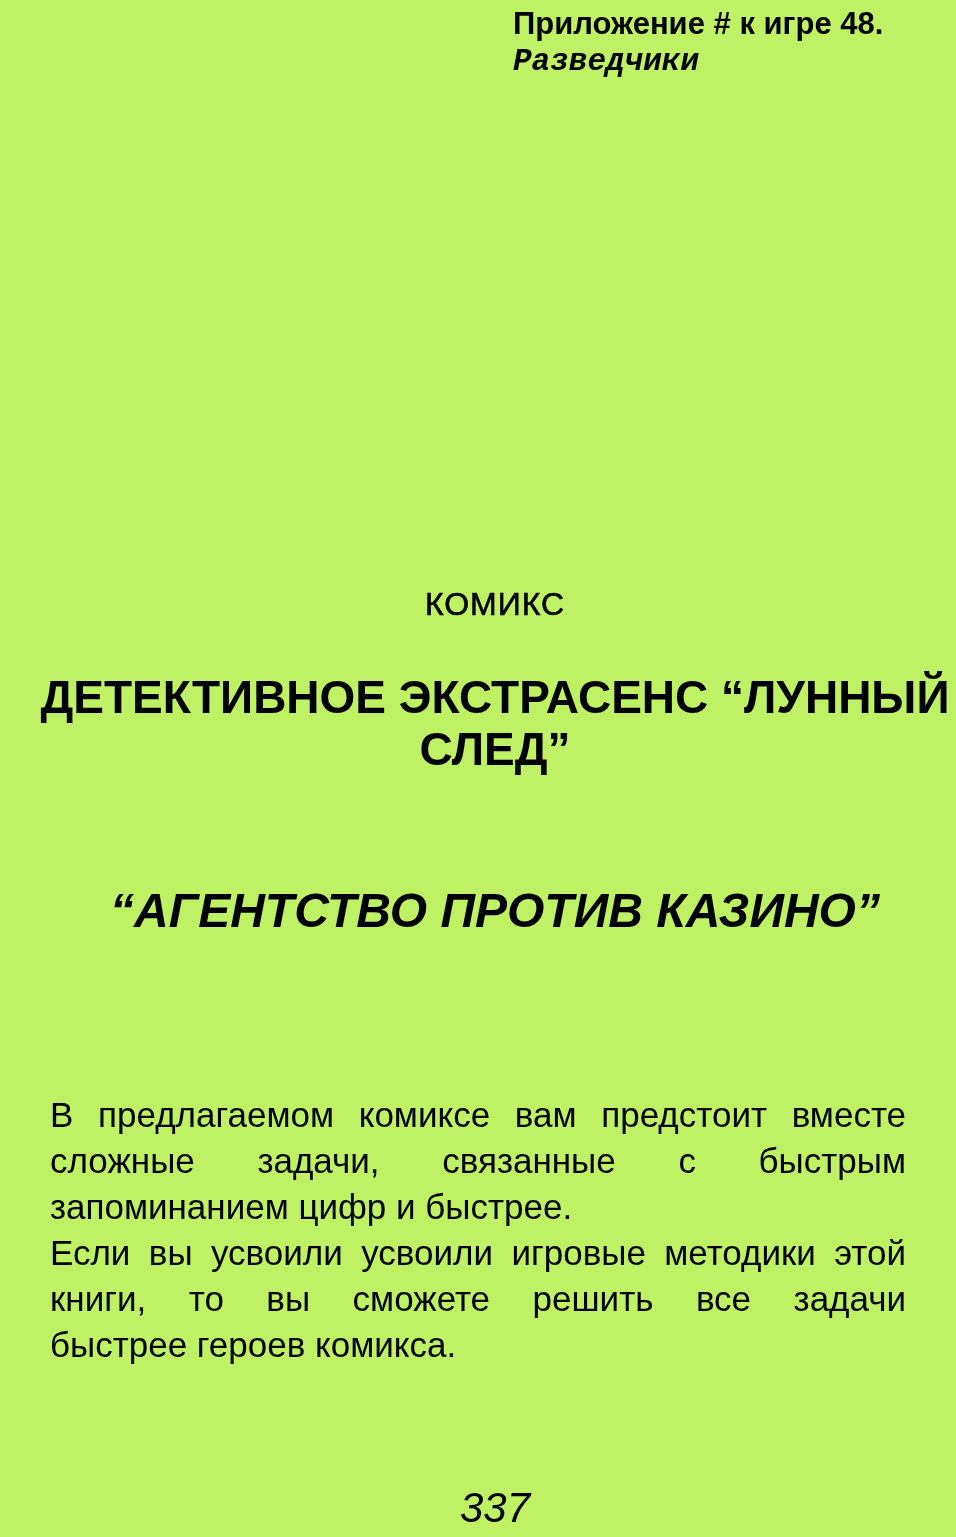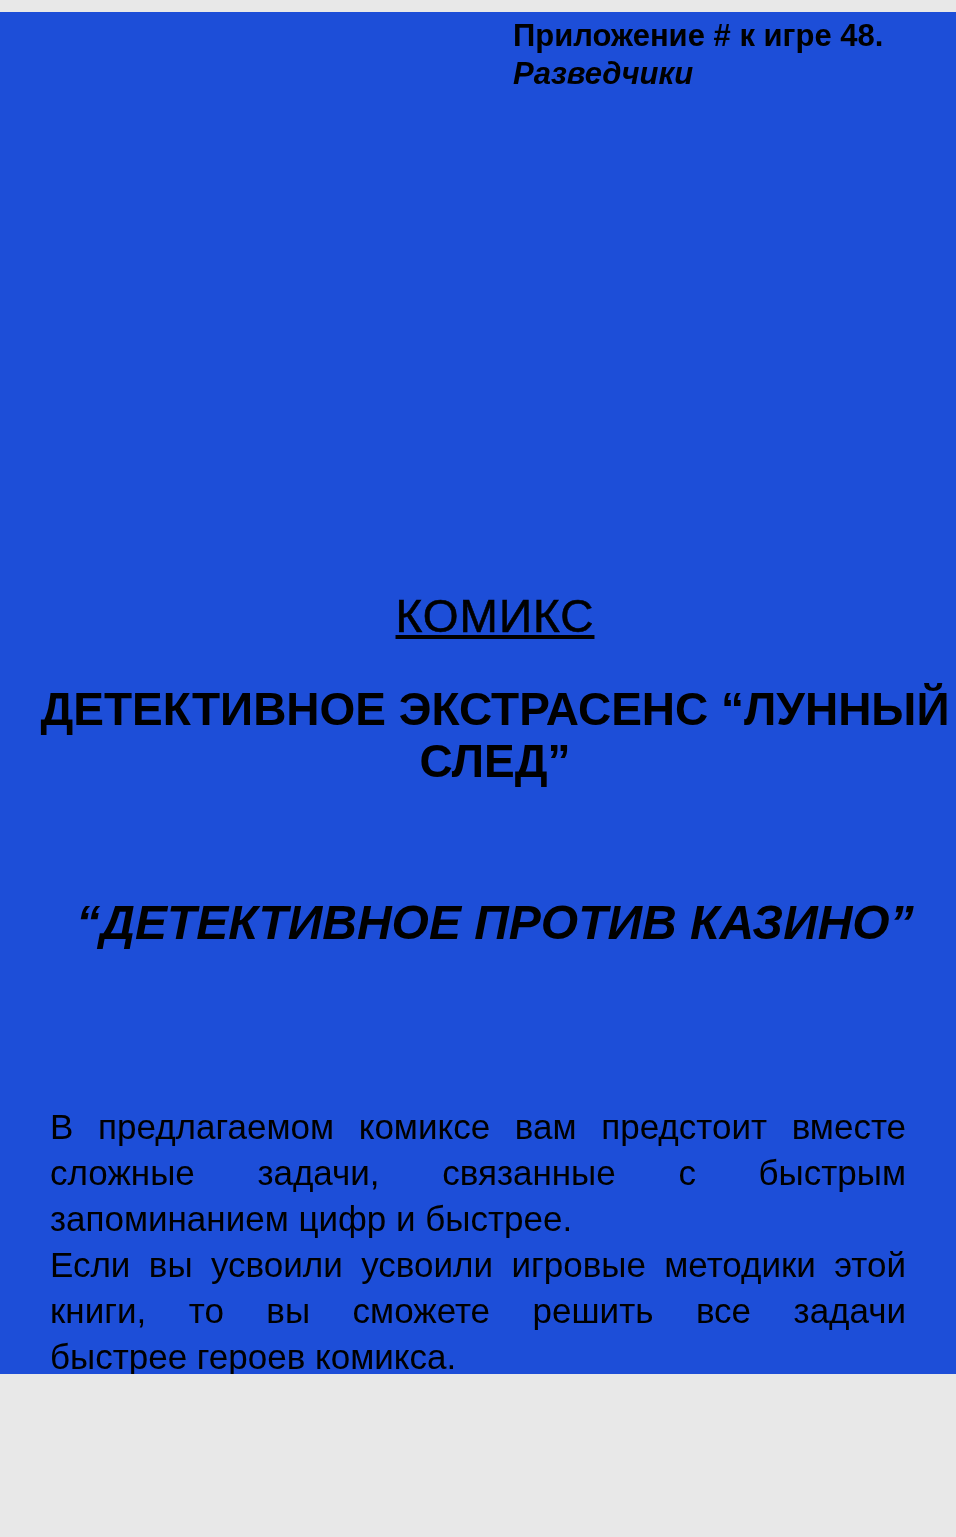--- a/index.html
+++ b/index.html
@@ -3,57 +3,57 @@
 <meta charset="utf-8">
 <style>
   html, body {
     margin: 0;
     padding: 0;
     background: #e8e8e8;
   }
   .page {
     position: relative;
     width: 956px;
-    height: 1362px;
-    margin: 12px auto;
-    background: #1d4ed8;
+    height: 1537px;
+    margin: 0 auto;
+    background: #bef264;
     color: #000000;
     font-family: "Liberation Sans", "DejaVu Sans", sans-serif;
     overflow: hidden;
   }
 
   
   .appendix {
     position: absolute;
     left: 513px;
     top: 5px;
     font-size: 31px;
     line-height: 38px;
     font-weight: bold;
     white-space: nowrap;
   }
   .appendix .game-name {
     font-style: italic;
+    font-family: Liberation Mono, monospace;
   }
 
   
   .centered {
     position: absolute;
     left: 34px;
     width: 922px;
     text-align: center;
   }
   .kicker {
     top: 581px;
-    font-size: 46px;
+    font-size: 32px;
     line-height: 46px;
     font-weight: normal;
     -webkit-text-stroke: 0.6px #000000;
     letter-spacing: 1px;
-    text-decoration: underline;
   }
   .main-title {
     top: 671px;
     font-size: 46px;
     line-height: 52px;
     font-weight: bold;
   }
   .subtitle {
     top: 887px;
     font-size: 48px;
@@ -99,25 +99,26 @@
 
   <div class="appendix">
     <div class="appendix-line">Приложение # к игре 48.</div>
     <div class="appendix-line game-name">Разведчики</div>
   </div>
 
   <div class="centered kicker">КОМИКС</div>
 
   <div class="centered main-title">ДЕТЕКТИВНОЕ ЭКСТРАСЕНС “ЛУННЫЙ СЛЕД”</div>
 
-  <div class="centered subtitle">“ДЕТЕКТИВНОЕ ПРОТИВ КАЗИНО”</div>
+  <div class="centered subtitle">“АГЕНТСТВО ПРОТИВ КАЗИНО”</div>
 
   <div class="body-text">
     <div class="body-line just">В предлагаемом комиксе вам предстоит вместе</div>
     <div class="body-line just">сложные задачи, связанные с быстрым</div>
     <div class="body-line">запоминанием цифр и быстрее.</div>
     <div class="body-line just">Если вы усвоили усвоили игровые методики этой</div>
     <div class="body-line just">книги, то вы сможете решить все задачи</div>
     <div class="body-line">быстрее героев комикса.</div>
   </div>
 
+  <div class="page-number">337</div>
 
 </div>
 
 </body></html>

